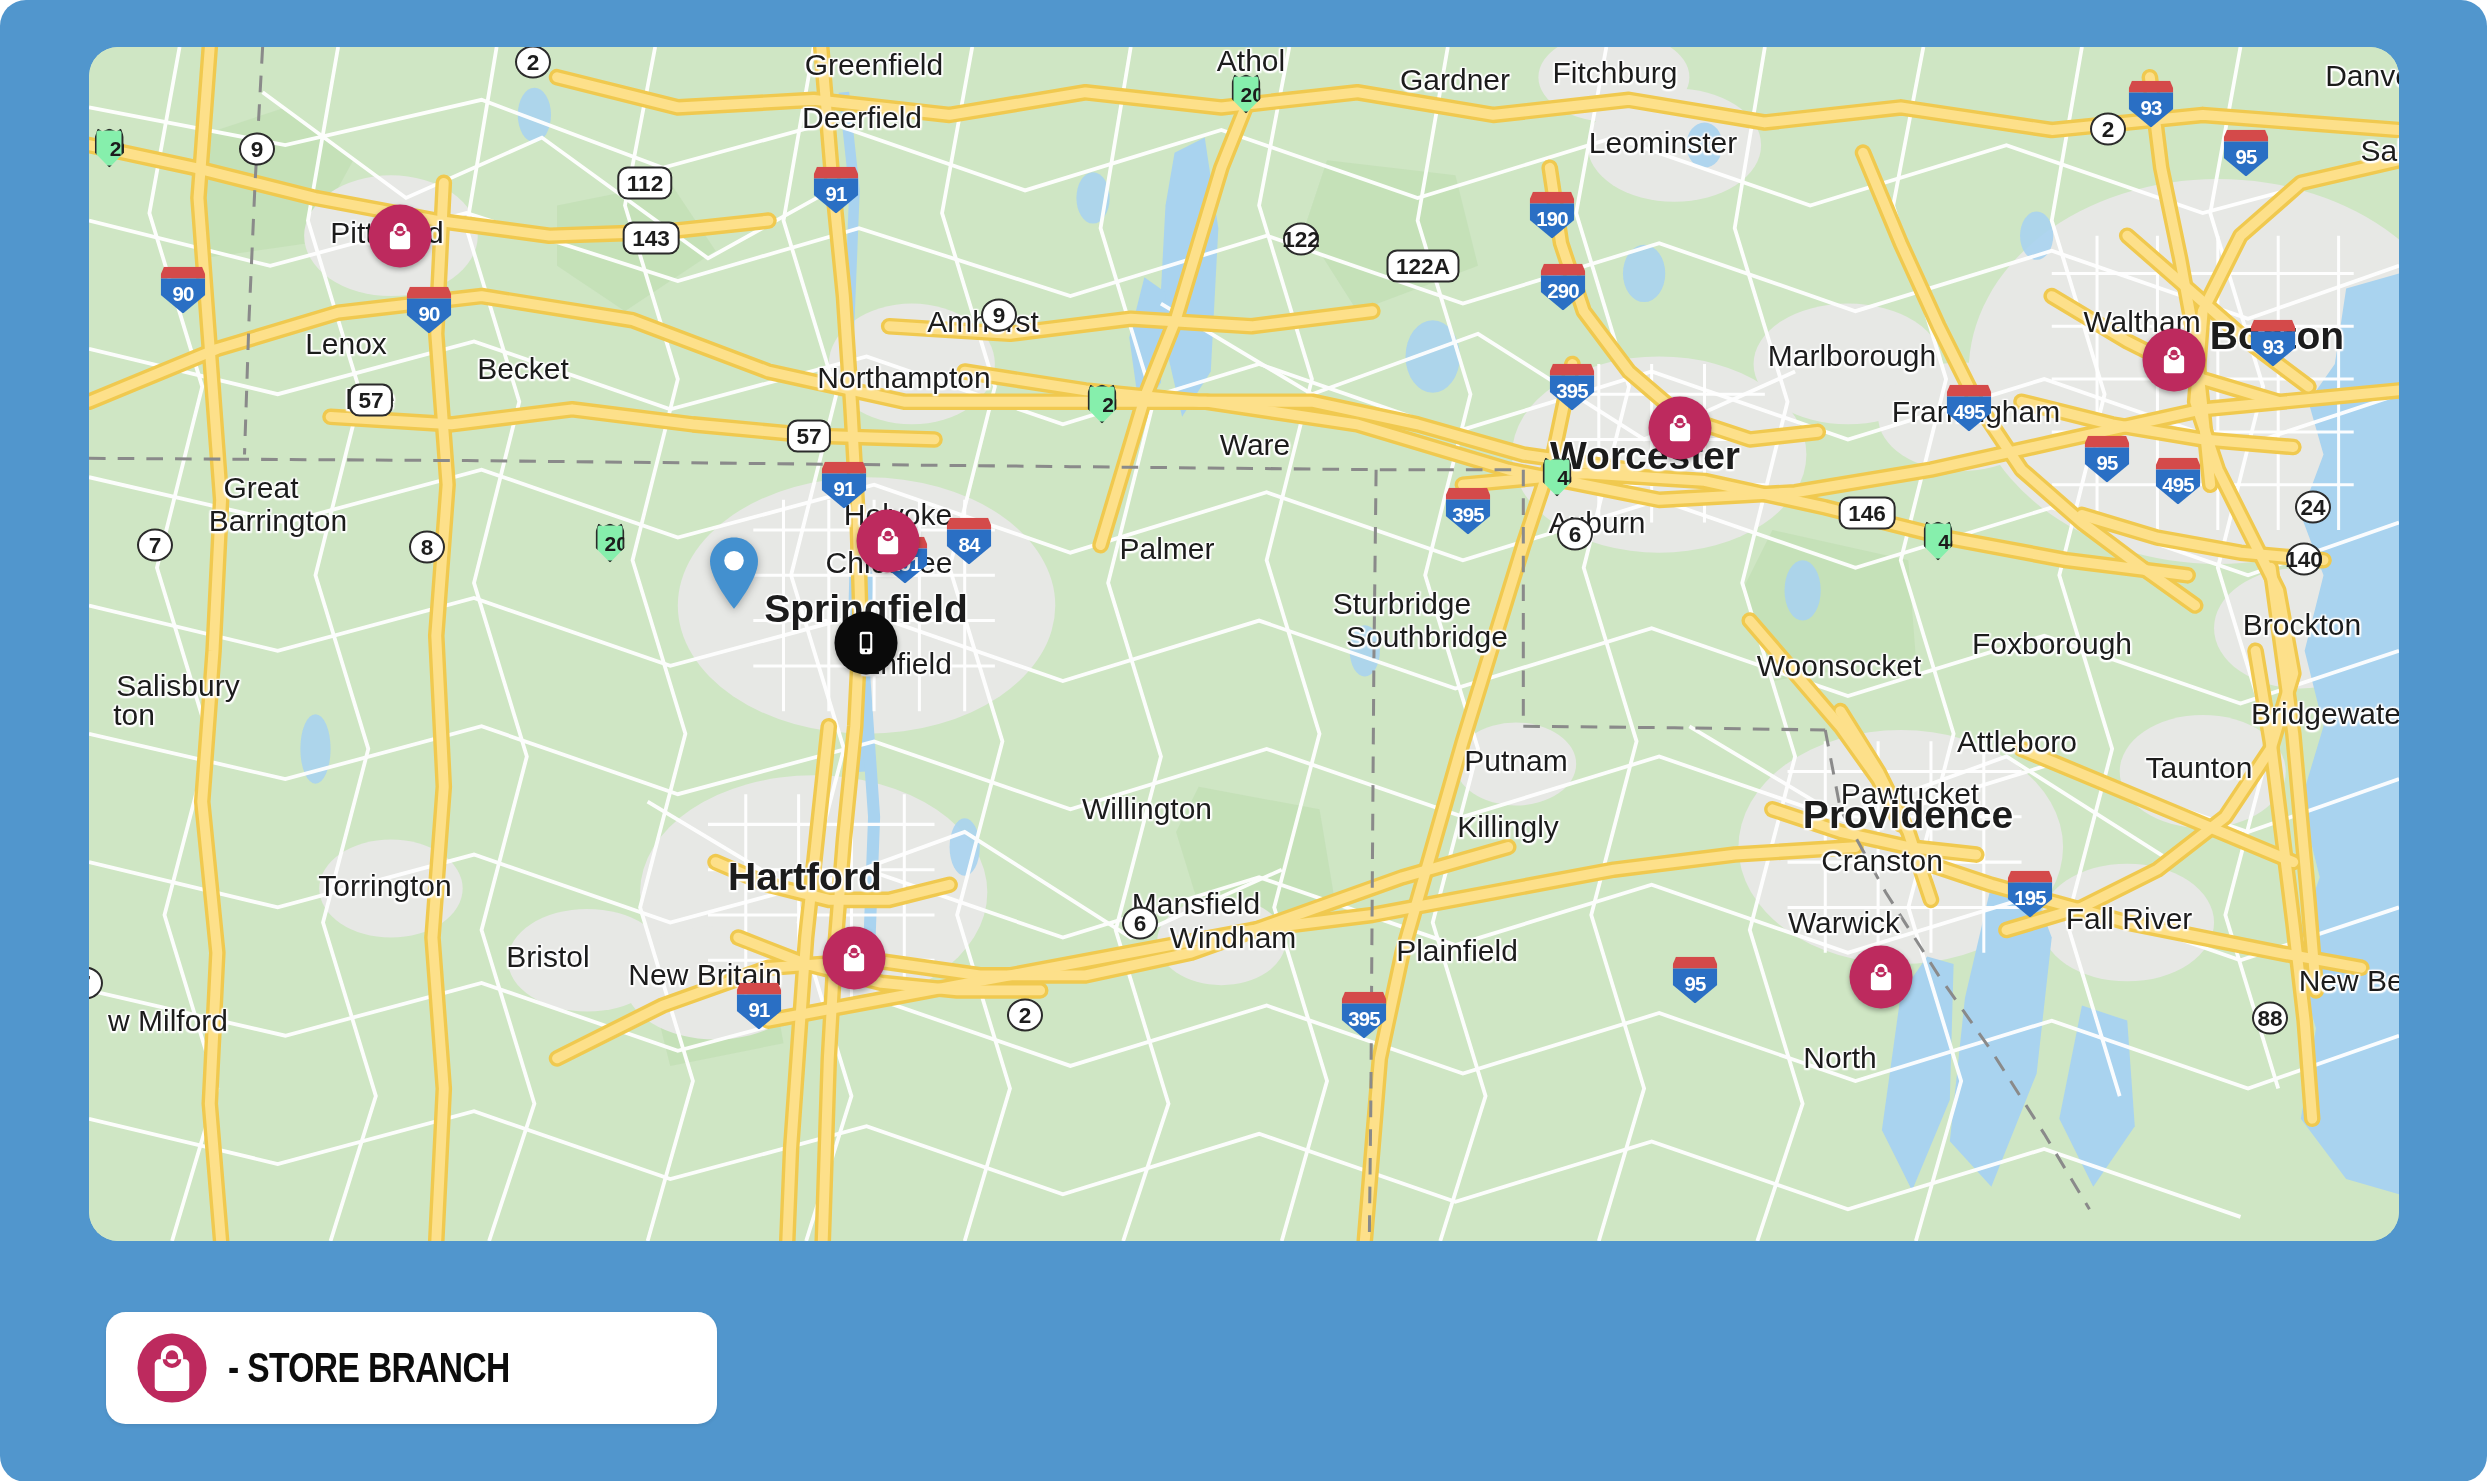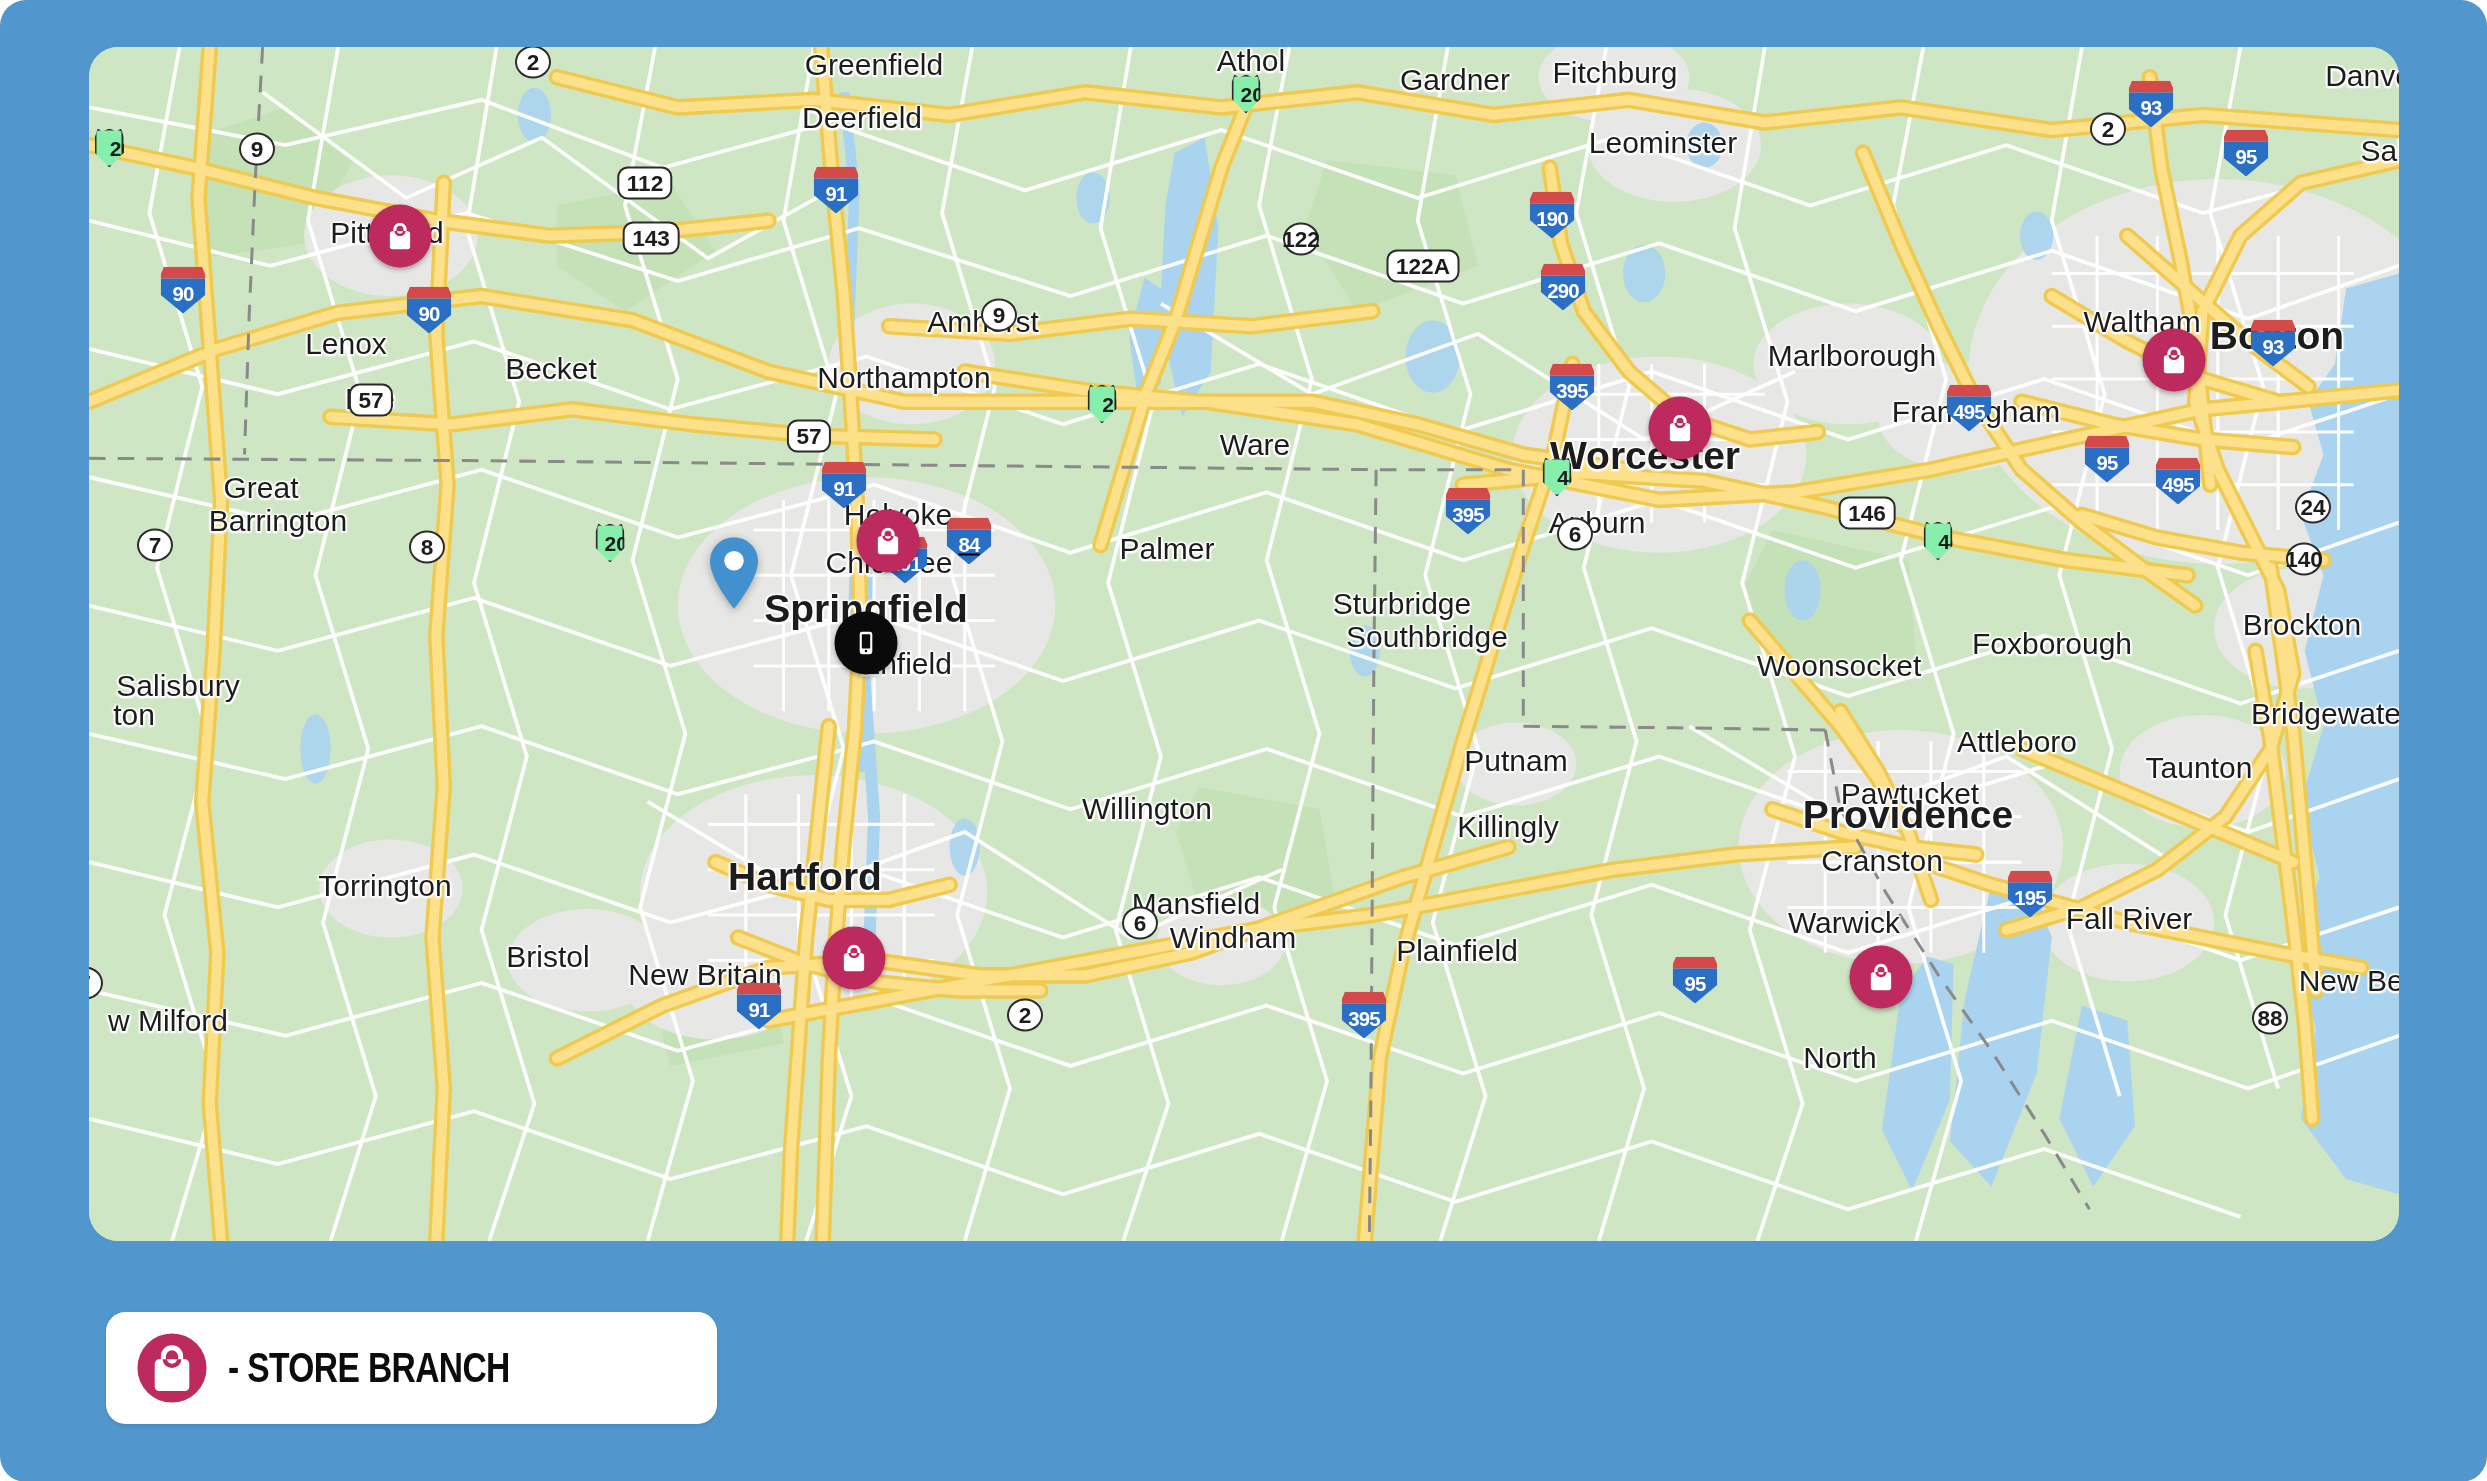--- a/index.html
+++ b/index.html
@@ -320,21 +320,21 @@
         <div class="lbl town" style="left: 2292px; top: 29px;">Danvers</div>
         <div class="lbl town" style="left: 773px; top: 71px;">Deerfield</div>
         <div class="lbl town" style="left: 1574px; top: 96px;">Leominster</div>
         <div class="lbl town" style="left: 2314px; top: 104px;">Salem</div>
         <div class="lbl town" style="left: 298px; top: 186px;">Pittsfield</div>
         <div class="lbl city" style="left: 2188px; top: 289px;">Boston</div>
         <div class="lbl town" style="left: 2053px; top: 275px;">Waltham</div>
         <div class="lbl town" style="left: 894px; top: 275px;">Amherst</div>
         <div class="lbl town" style="left: 1763px; top: 309px;">Marlborough</div>
         <div class="lbl town" style="left: 257px; top: 297px;">Lenox</div>
-        <div class="lbl town" style="left: 434px; top: 322px; margin-left: 28px;">Becket</div>
+        <div class="lbl town" style="left: 434px; top: 322px;">Becket</div>
         <div class="lbl town" style="left: 281px; top: 352px;">Lee</div>
         <div class="lbl town" style="left: 815px; top: 331px;">Northampton</div>
         <div class="lbl city" style="left: 1556px; top: 409px;">Worcester</div>
         <div class="lbl town" style="left: 1887px; top: 365px;">Framingham</div>
         <div class="lbl town" style="left: 1166px; top: 398px;">Ware</div>
         <div class="lbl town" style="left: 172px; top: 441px;">Great</div>
         <div class="lbl town" style="left: 189px; top: 474px;">Barrington</div>
         <div class="lbl town" style="left: 1508px; top: 476px;">Auburn</div>
         <div class="lbl town" style="left: 809px; top: 468px;">Holyoke</div>
         <div class="lbl town" style="left: 1078px; top: 502px;">Palmer</div>
@@ -515,21 +515,21 @@
             <div class="i-top"></div>
             <div class="i-body">395</div>
           </div>
         </div>
         <div class="shield" style="left: 816px; top: 513px;">
           <div class="shield-i">
             <div class="i-top"></div>
             <div class="i-body">291</div>
           </div>
         </div>
-        <div class="shield" style="left: 880px; top: 494px; text-decoration: underline;">
+        <div class="shield" style="left: 880px; top: 494px;">
           <div class="shield-i">
             <div class="i-top"></div>
             <div class="i-body">84</div>
           </div>
         </div>
         <div class="shield" style="left: 1486px; top: 487px;">
           <div class="shield-state round">6</div>
         </div>
         <div class="shield" style="left: 2215px; top: 512px;">
           <div class="shield-state round">140</div>

